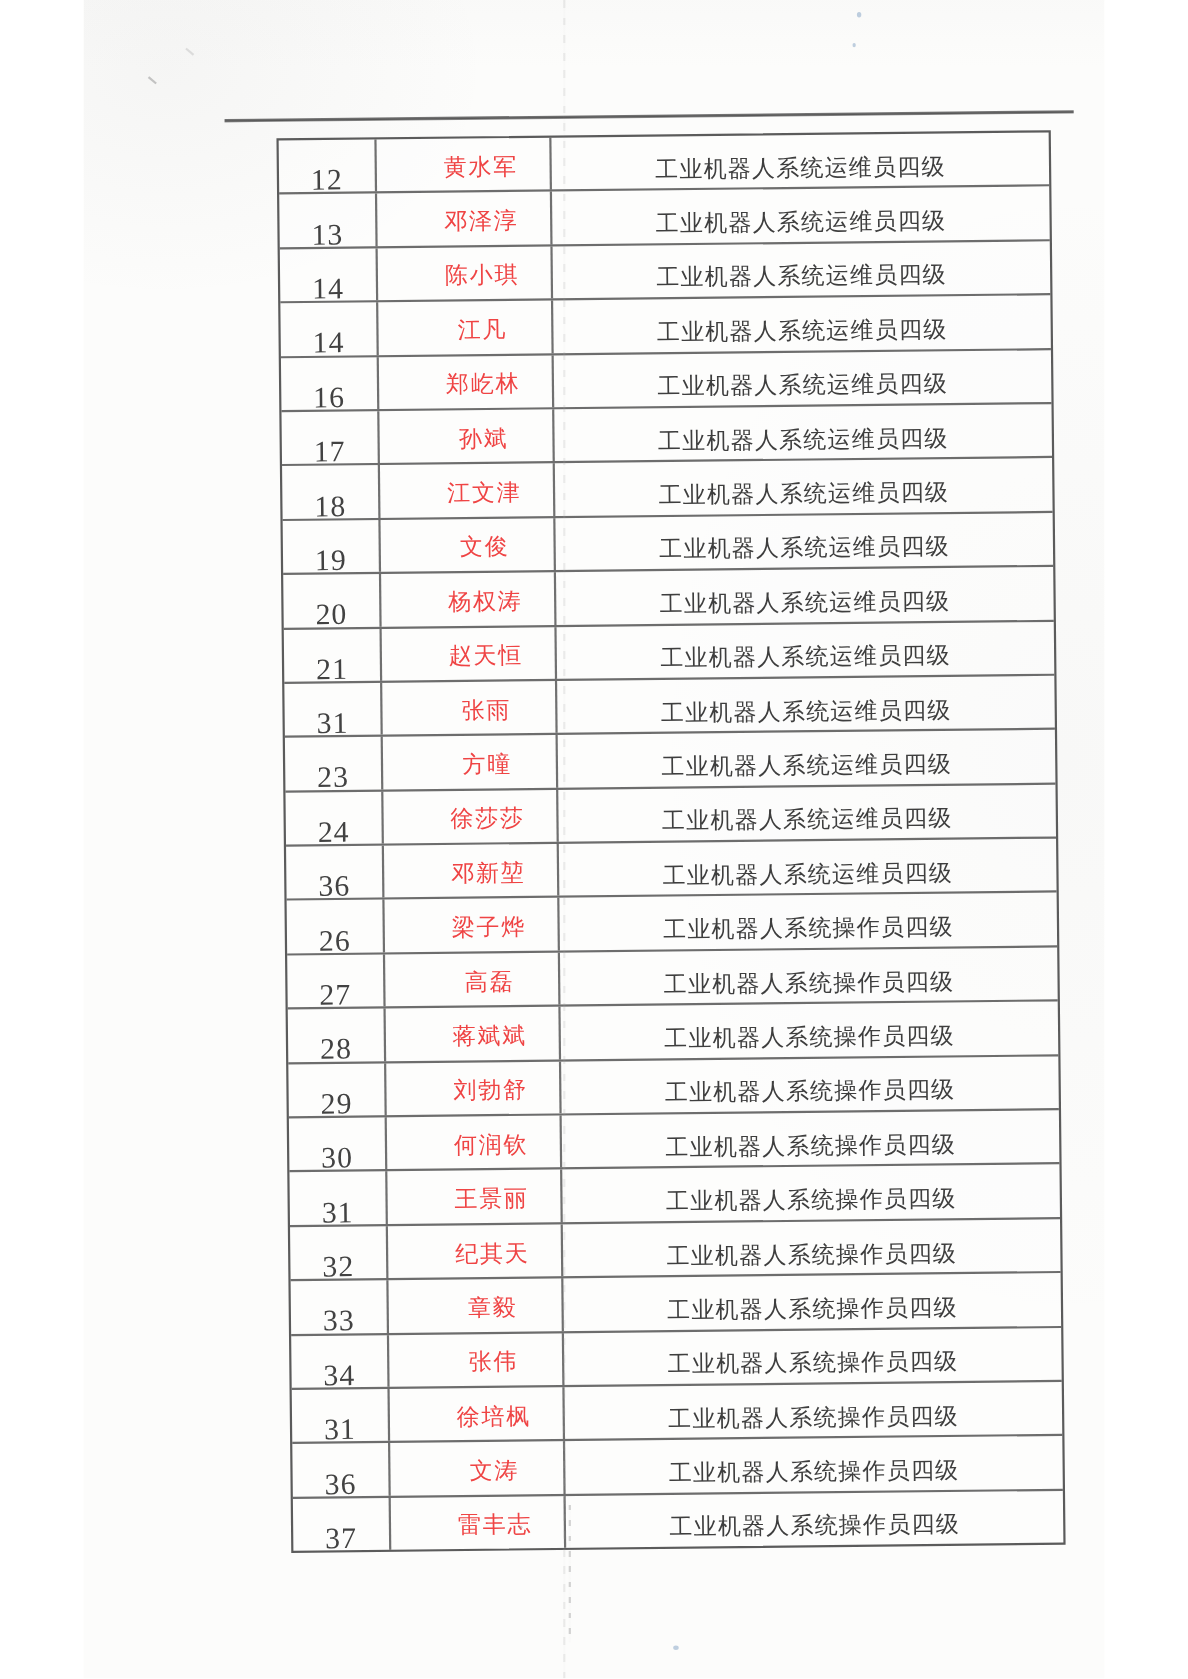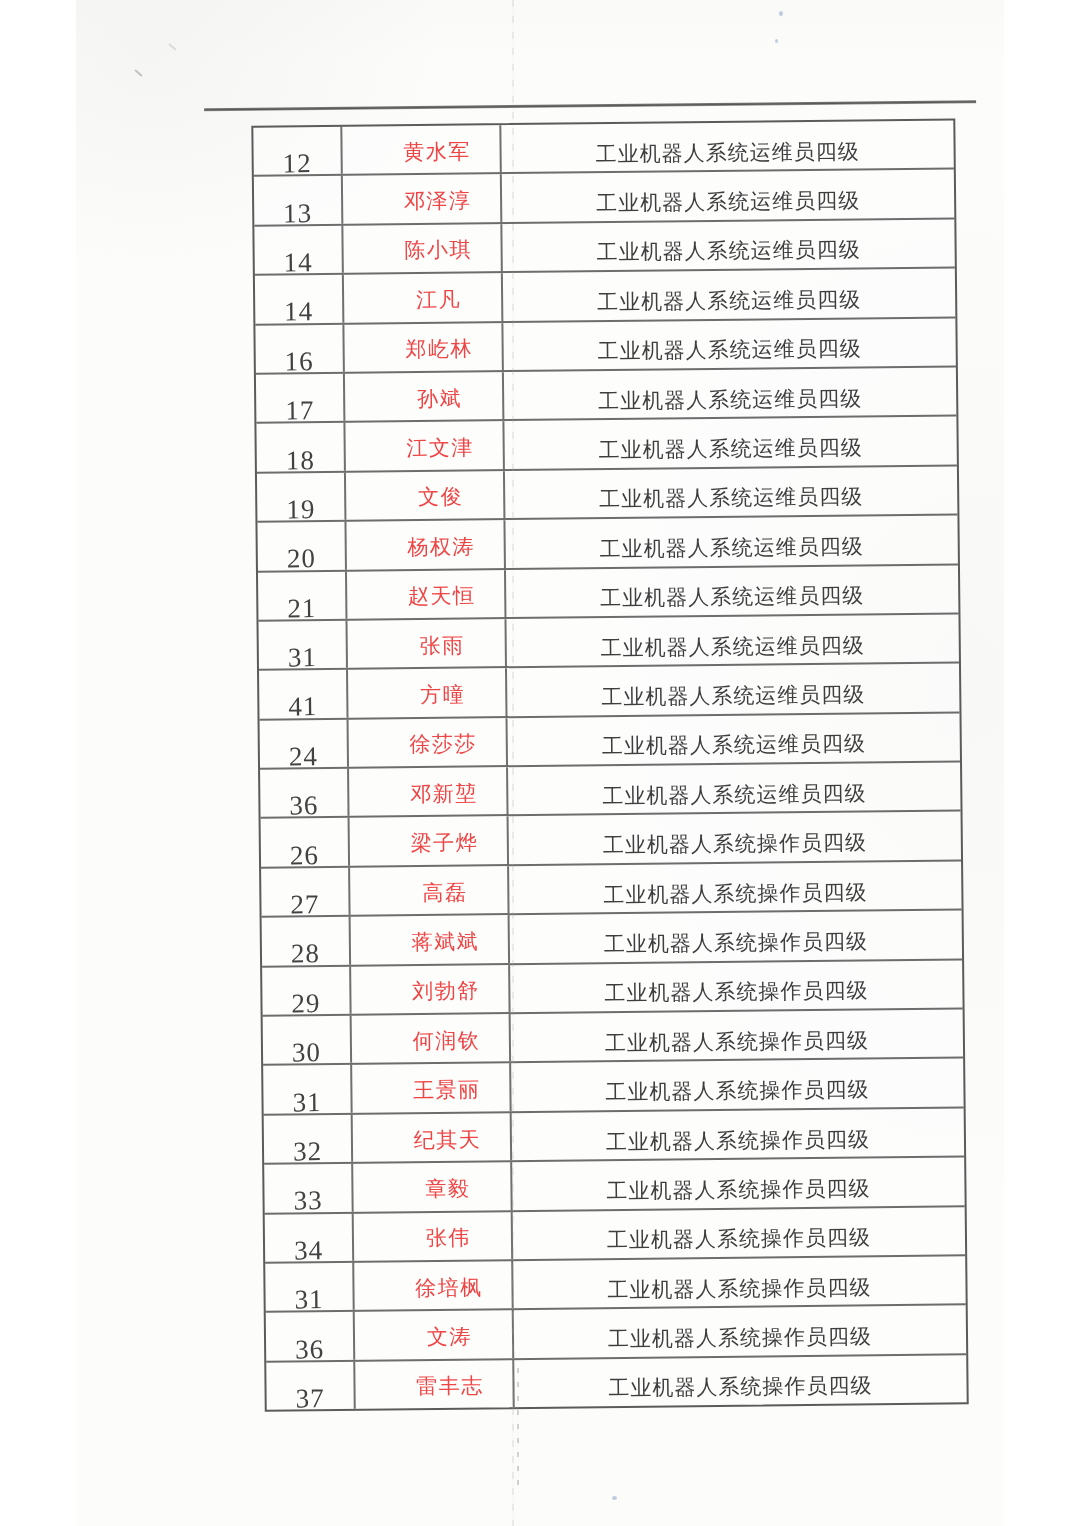--- a/index.html
+++ b/index.html
@@ -264,21 +264,21 @@
     <div class="cell c-name">
             <span>张雨</span>
           </div>
     <div class="cell c-cert">
             <span>工业机器人系统运维员四级</span>
           </div>
   </div>
 
   <div class="row">
     <div class="cell c-no">
-            <span>41</span>
+            <span>23</span>
           </div>
     <div class="cell c-name">
             <span>方曈</span>
           </div>
     <div class="cell c-cert">
             <span>工业机器人系统运维员四级</span>
           </div>
   </div>
 
   <div class="row">

